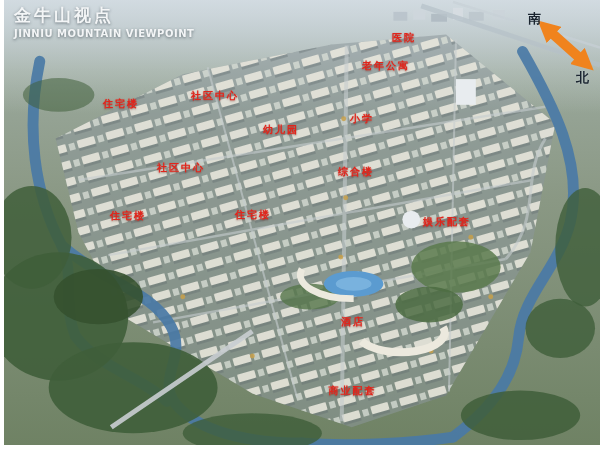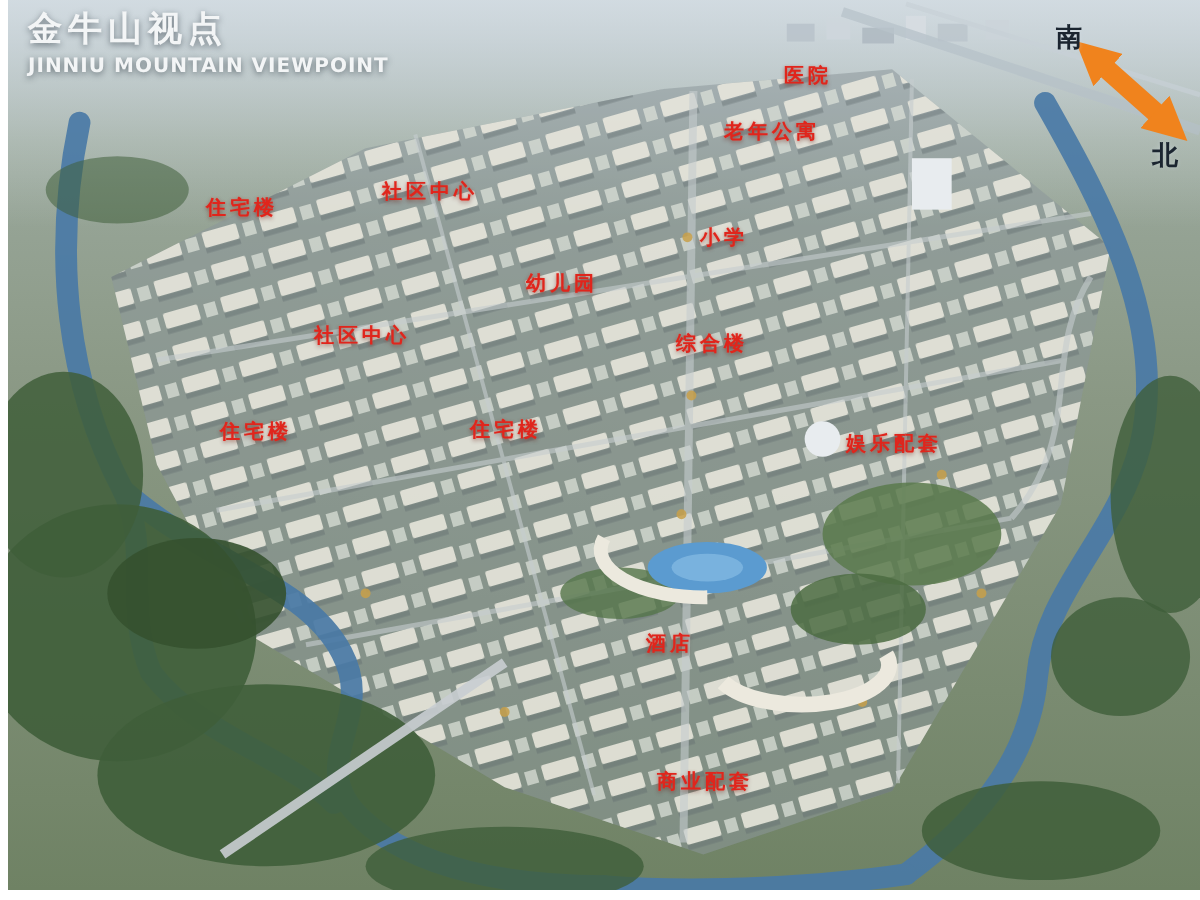--- a/index.html
+++ b/index.html
@@ -155,24 +155,24 @@
     </div>
 
     <span class="compass-label compass-south">南</span>
     <span class="compass-label compass-north">北</span>
 
     <div>
         <span class="map-label" style="left: 400px; top: 38px;">医院</span>
         <span class="map-label" style="left: 382px; top: 66px; text-align: right;">老年公寓</span>
         <span class="map-label" style="left: 117px; top: 104px;">住宅楼</span>
         <span class="map-label" style="left: 211px; top: 96px;">社区中心</span>
-        <span class="map-label" style="left: 277px; top: 142px;">幼儿园</span>
+        <span class="map-label" style="left: 277px; top: 130px;">幼儿园</span>
         <span class="map-label" style="left: 358px; top: 119px;">小学</span>
         <span class="map-label" style="left: 177px; top: 168px;">社区中心</span>
         <span class="map-label" style="left: 352px; top: 172px; font-family: Liberation Serif, serif;">综合楼</span>
         <span class="map-label" style="left: 124px; top: 216px;">住宅楼</span>
         <span class="map-label" style="left: 249px; top: 215px;">住宅楼</span>
         <span class="map-label" style="left: 443px; top: 222px;">娱乐配套</span>
-        <span class="map-label" style="left: 331px; top: 322px;">酒店</span>
+        <span class="map-label" style="left: 349px; top: 322px;">酒店</span>
         <span class="map-label" style="left: 340px; top: 391px; padding-left: 17px;">商业配套</span>
       </div>
   </div>
 </div>
 
 </body></html>

